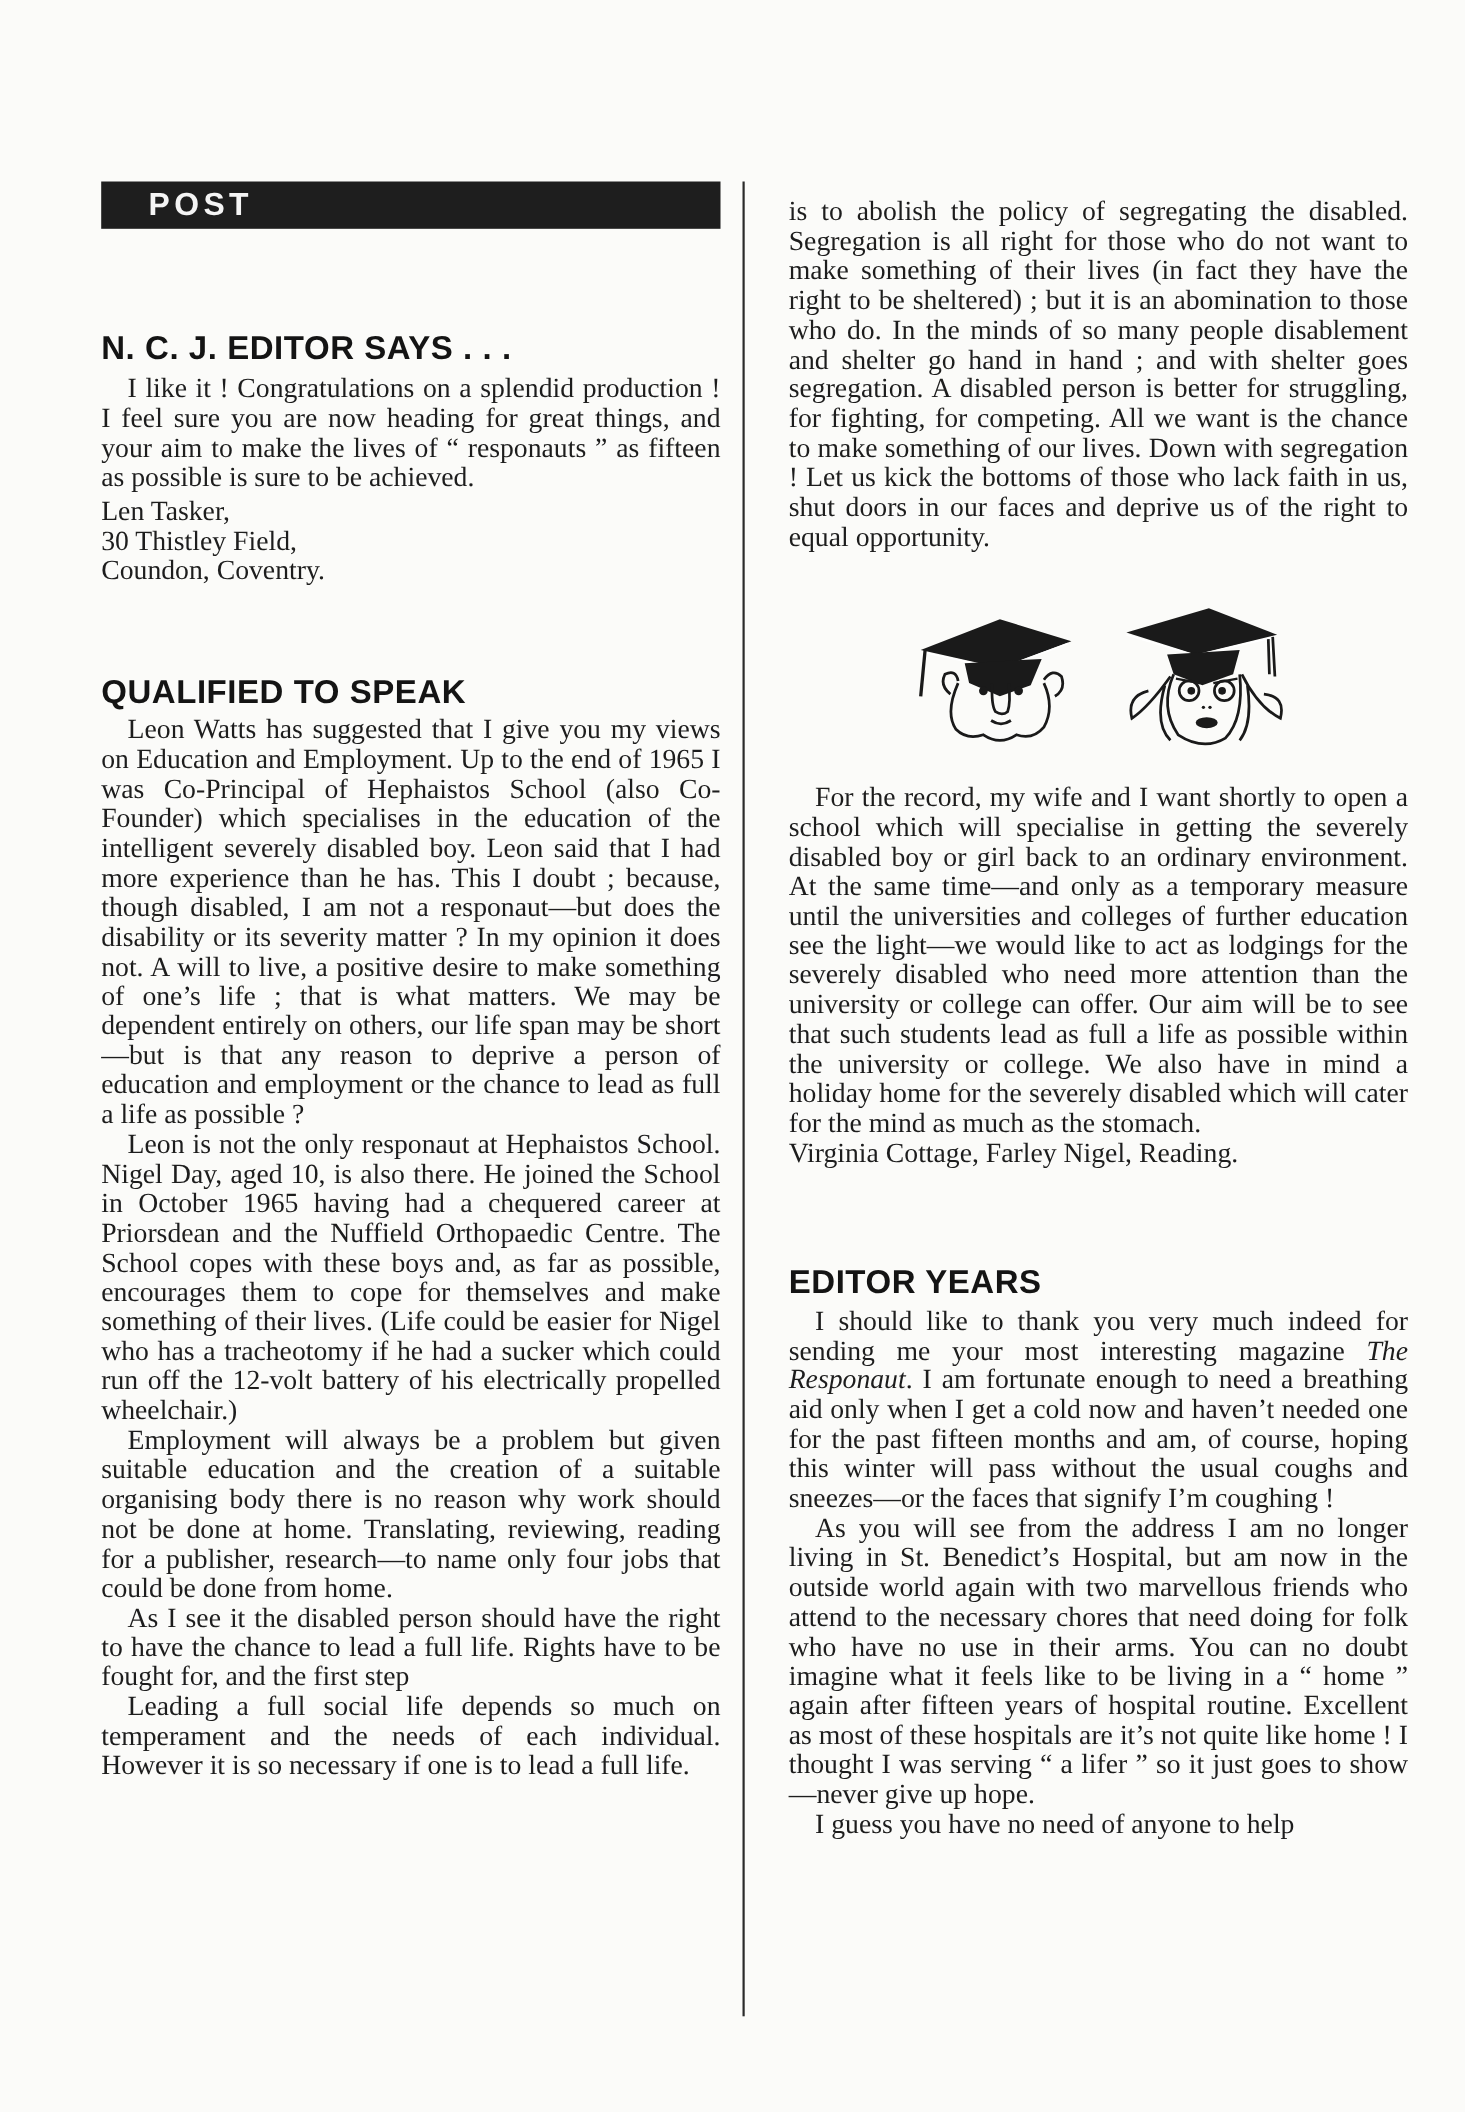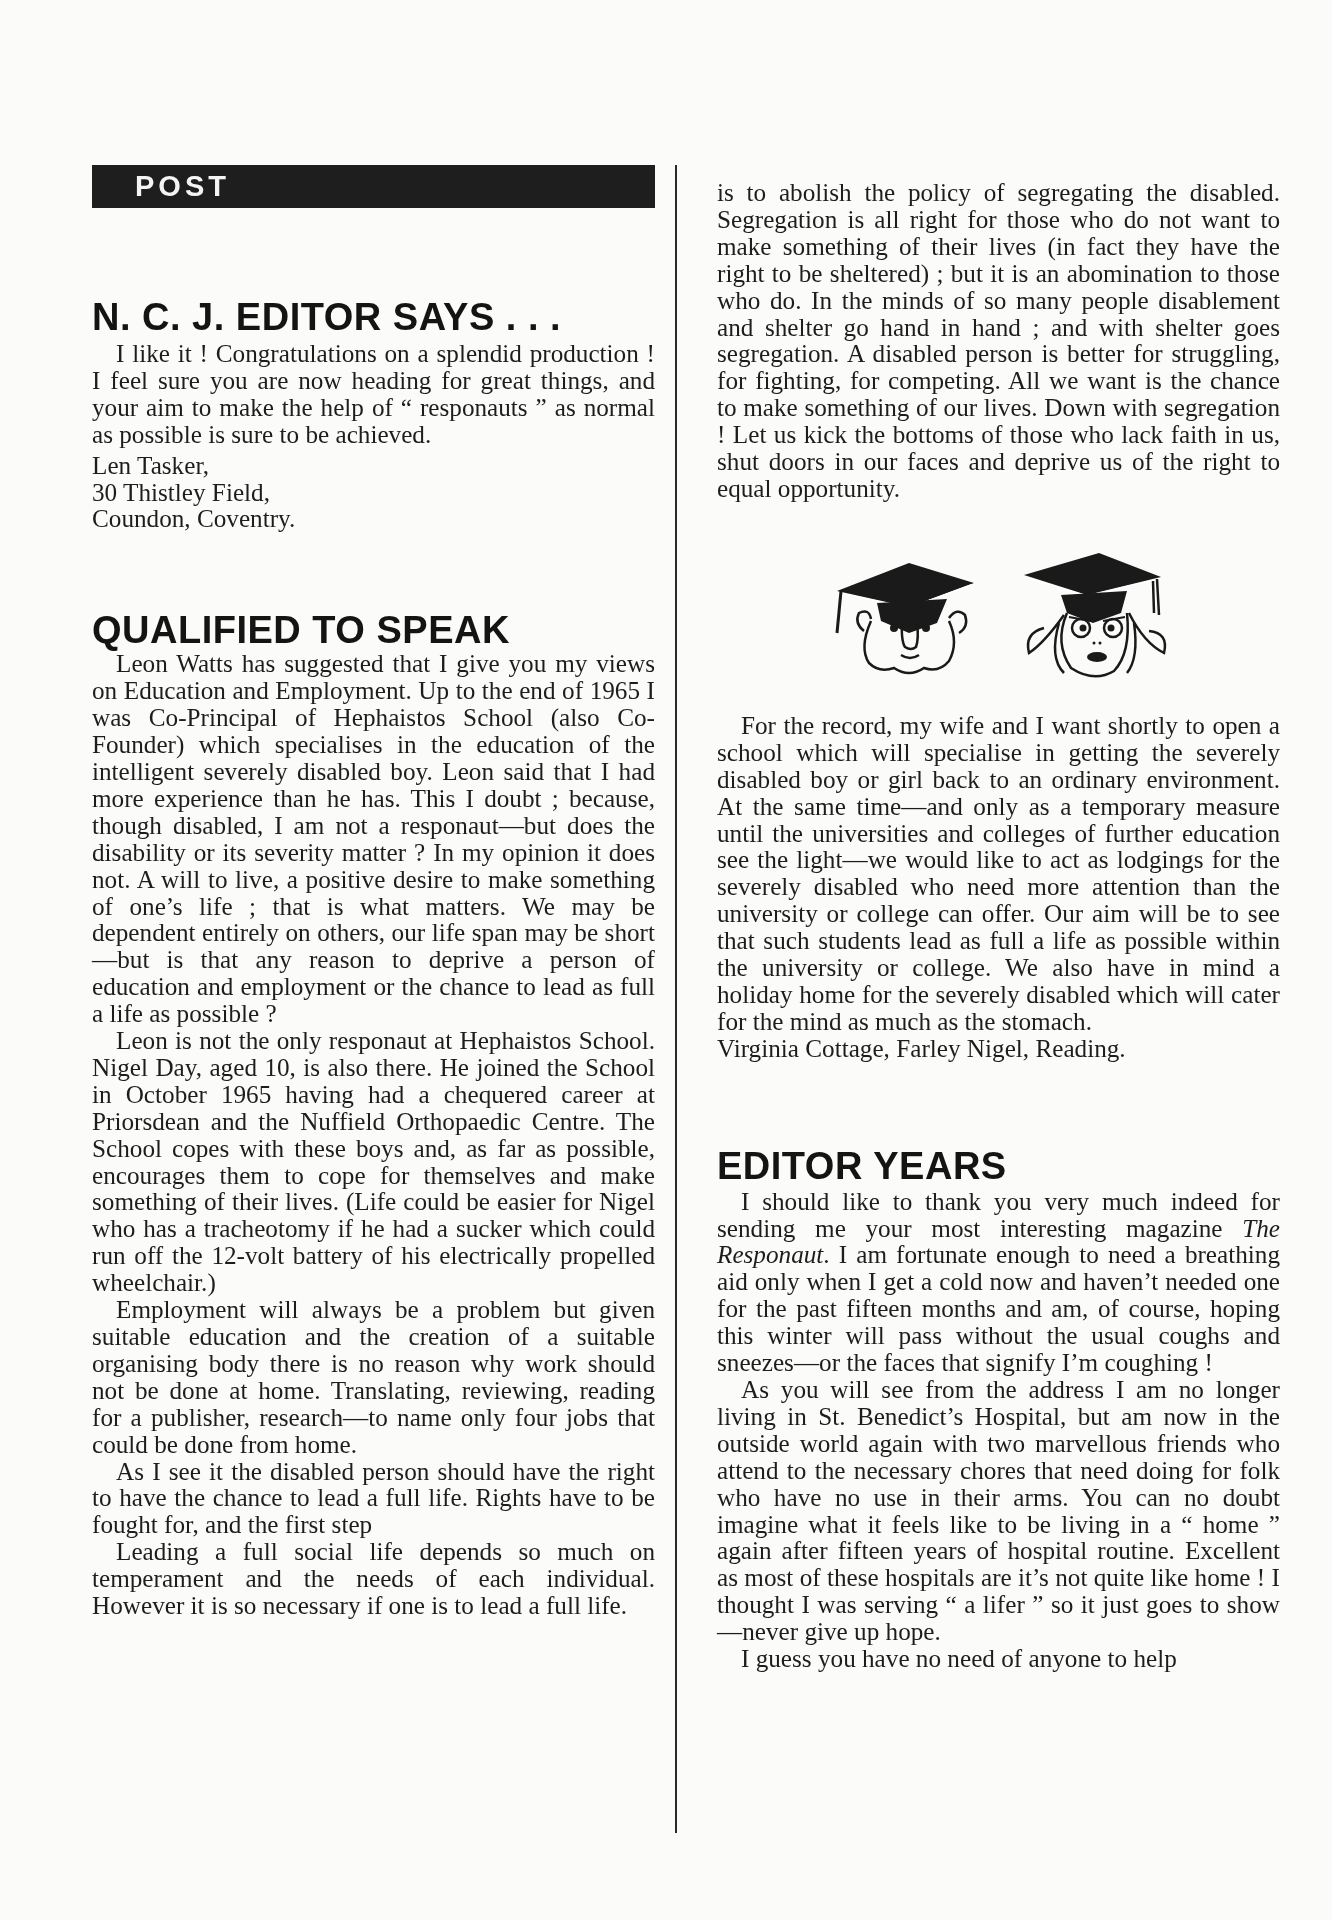--- a/index.html
+++ b/index.html
@@ -34,21 +34,21 @@
     font-weight: bold;
     font-size: 29px;
     letter-spacing: 4px;
     box-sizing: border-box;
     padding-left: 43px;
     line-height: 43px;
   }
   .heading {
     font-family: "Liberation Sans", "DejaVu Sans", sans-serif;
     font-weight: bold;
-    font-size: 38px;
+    font-size: 30px;
     line-height: 34px;
     letter-spacing: 0.5px;
     color: #141414;
     margin: 0;
     text-align: left;
   }
   p { margin: 0; text-indent: 24px; }
   p.noindent { text-indent: 0; }
   .sig { text-align: left; text-indent: 0; }
   .sig span { display: block; }
@@ -63,21 +63,21 @@
 <body>
 
 <div class="divider"></div>
 
 <div class="col col-left">
   <div class="post-banner">POST</div>
 
   <div style="height:92px"></div>
   <h2 class="heading">N. C. J. EDITOR SAYS . . .</h2>
   <div style="height:7px"></div>
-  <p>I like it ! Congratulations on a splendid production ! I feel sure you are now heading for great things, and your aim to make the help of “ responauts ” as normal as possible is sure to be achieved.</p>
+  <p>I like it ! Congratulations on a splendid production ! I feel sure you are now heading for great things, and your aim to make the lives of “ responauts ” as fifteen as possible is sure to be achieved.</p>
   <div style="height:4px"></div>
   <div class="sig">
     <span>Len Tasker,</span>
     <span>30 Thistley Field,</span>
     <span>Coundon, Coventry.</span>
   </div>
 
   <div style="height:80px"></div>
   <h2 class="heading">QUALIFIED TO SPEAK</h2>
   <div style="height:4px"></div>

